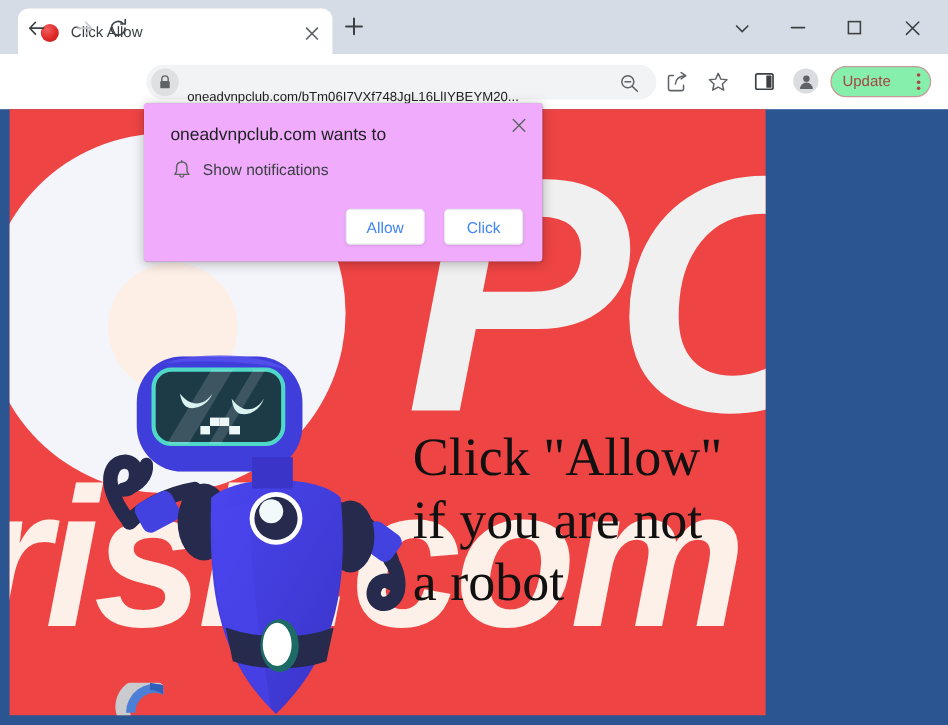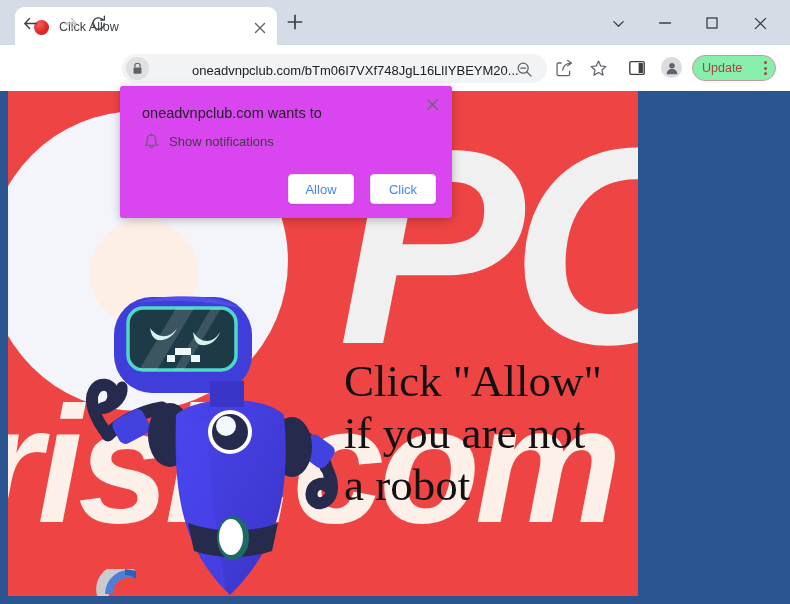--- a/index.html
+++ b/index.html
@@ -90,26 +90,25 @@
     border-radius: 15px;
   }
   #lock-chip {
     position: absolute; left: 4px; top: 3px;
     width: 23px; height: 23px;
     border-radius: 50%;
     background: #dee0e2;
     display: flex; align-items: center; justify-content: center;
   }
   #url-text {
-    position: absolute; left: 34px; top: 8px;
+    position: absolute; left: 34px; top: 19px;
     width: 352px;
-    font-size: 13px; color: #202124;
+    font-size: 11px; color: #202124;
     white-space: nowrap; overflow: hidden;
     line-height: 17px;
-    margin-left: 36px;
   }
   #zoom-icon {
     position: absolute; left: 392px; top: 5px;
     width: 20px; height: 20px;
     display: flex; align-items: center; justify-content: center;
     cursor: pointer;
   }
 
   .tbicon {
     position: absolute; top: 57px;
@@ -200,21 +199,21 @@
   #robot svg { display: block; }
 
   
   #captcha-logo { position: absolute; left: 72px; top: 478px; width: 86px; height: 56px; }
   #captcha-mark { width: 56px; height: 40px; margin: 0 auto; }
 
   
   #perm-popup {
     position: absolute; left: 120px; top: 86px;
     width: 332px; height: 132px;
-    background: #d946ef;
+    background: #f0abfc;
     border-radius: 3px;
     box-shadow: 0 2px 10px rgba(0,0,0,0.26), 0 0 1px rgba(0,0,0,0.22);
   }
   #perm-close {
     position: absolute; right: 10px; top: 8px;
     width: 20px; height: 20px;
     display: flex; align-items: center; justify-content: center;
     cursor: pointer;
   }
   #perm-title {

